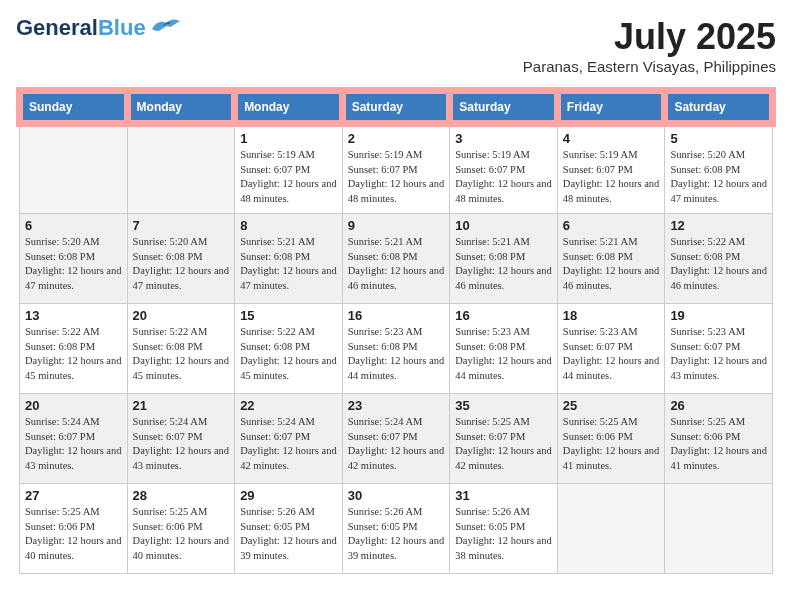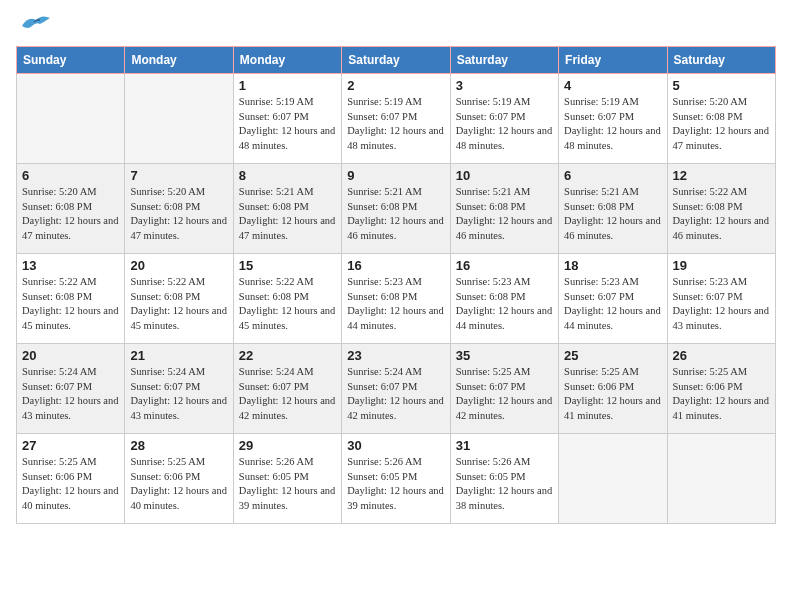--- a/index.html
+++ b/index.html
@@ -39,21 +39,21 @@
       border-collapse: collapse;
       font-size: 11px;
     }
     .calendar th {
       background: #3a7abf;
       color: #fff;
       text-align: left;
       padding: 6px 6px;
       font-size: 12px;
       font-weight: bold;
-      border: 1px solid #fca5a5;
+      border: 7px solid #fca5a5;
     }
     .calendar td {
       border: 1px solid #ccc;
       vertical-align: top;
       padding: 4px 5px;
       width: calc(100% / 7);
       height: 90px;
       background: #fff;
     }
     .calendar td.empty {
@@ -74,26 +74,33 @@
     .row-shaded td {
       background: #f0f0f0;
     }
   </style>
 </head>
 <body>
 
 <div class="header">
   <div class="logo">
     <div style="display:flex;align-items:center;">
+      <div style="font-size:22px;font-weight:bold;color:#1a3a5c;line-height:1.1;">
+        General<span style="color:#4a9fd4;">Blue</span>
+      </div>
 
       <svg width="32" height="22" viewBox="0 0 32 22" style="margin-left:4px;margin-top:-4px;">
         <path d="M2,14 Q8,4 16,8 Q22,2 30,6 Q24,10 20,12 Q16,10 12,14 Q8,18 2,14Z" fill="#4a9fd4"></path>
         <path d="M14,10 Q16,7 20,8" stroke="#1a3a5c" stroke-width="1" fill="none"></path>
       </svg>
     </div>
+  </div>
+  <div class="title-block">
+    <div class="month-year">July 2025</div>
+    <div class="location">Paranas, Eastern Visayas, Philippines</div>
   </div>
 </div>
 
 <table class="calendar">
   <thead>
     <tr>
     <th>Sunday</th>
         <th>Monday</th>
         <th>Monday</th>
         <th>Saturday</th>

